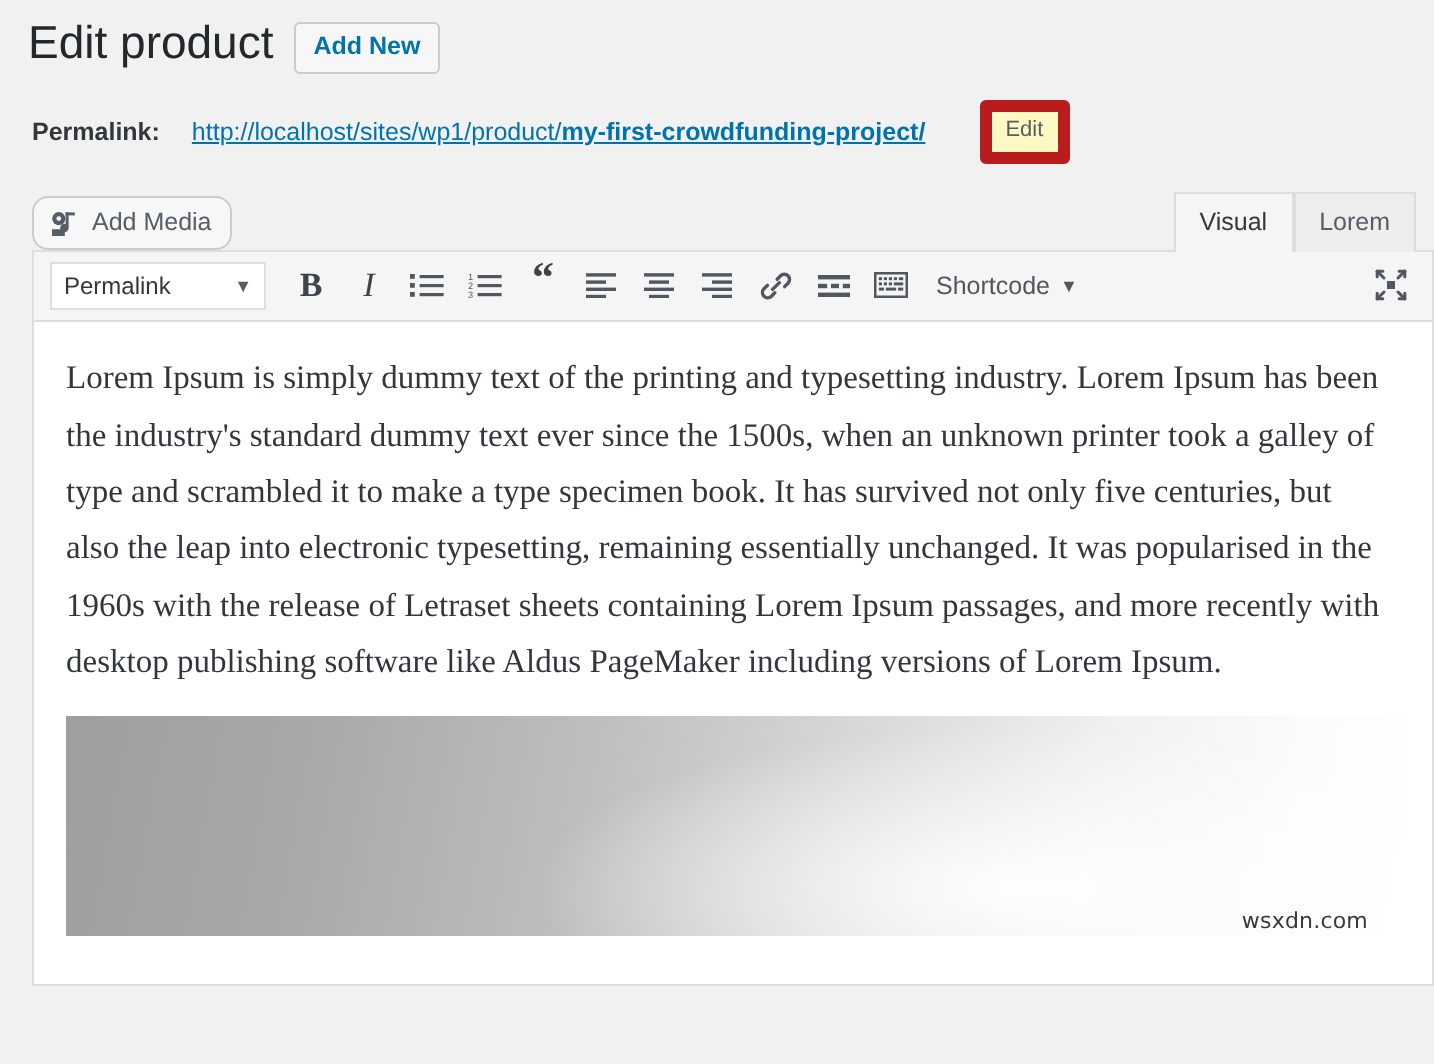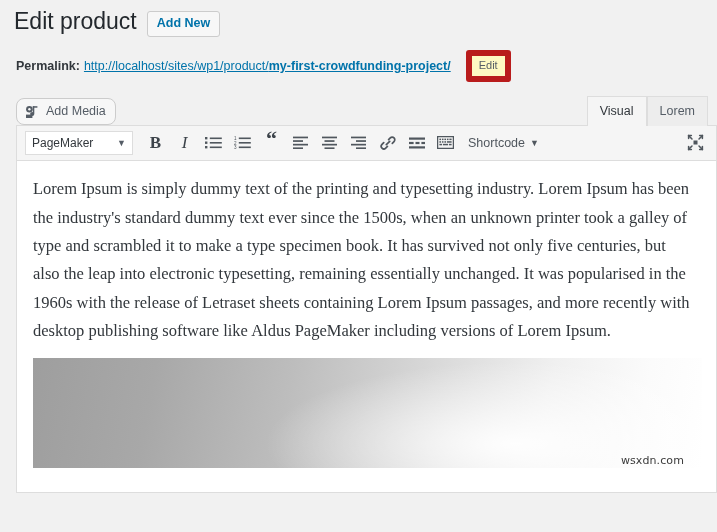--- a/index.html
+++ b/index.html
@@ -60,21 +60,21 @@
     border: 1px solid #dddddd;
     border-radius: 0;
     outline: none;
     line-height: 1.4;
   }
 
   
   .permalink-row {
     display: flex;
     align-items: center;
-    gap: 4px;
+    gap: 16px;
     padding: 7px 0 0 8px;
     font-size: 12.5px;
     color: #32373c;
   }
   .permalink-label { font-weight: 700; color: #32373c; }
   .permalink-link {
     color: #0073aa;
     text-decoration: underline;
     cursor: pointer;
     font-size: 12.5px;
@@ -271,21 +271,21 @@
       <span class="ed-tab active">Visual</span>
       <span class="ed-tab inactive">Lorem</span>
     </span>
   </div>
 
   <div class="editor-box">
 
     <div class="toolbar">
 
       <div class="fmt-select">
-        <span>PageMaker</span>
+        <span>Permalink</span>
         <span class="caret">▼</span>
       </div>
 
       <div class="tb-btn bold">B</div>
       <div class="tb-btn italic">I</div>
 
       <div class="tb-btn">
         <svg width="17" height="13" viewBox="0 0 17 13">
           <rect x="0" y="1" width="2.4" height="2.4" fill="#50575e"></rect>
           <rect x="0" y="5.5" width="2.4" height="2.4" fill="#50575e"></rect>

